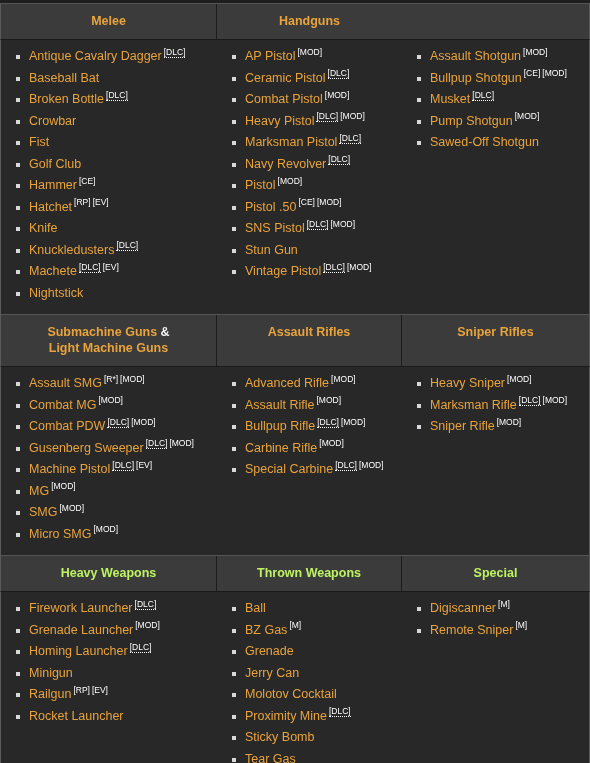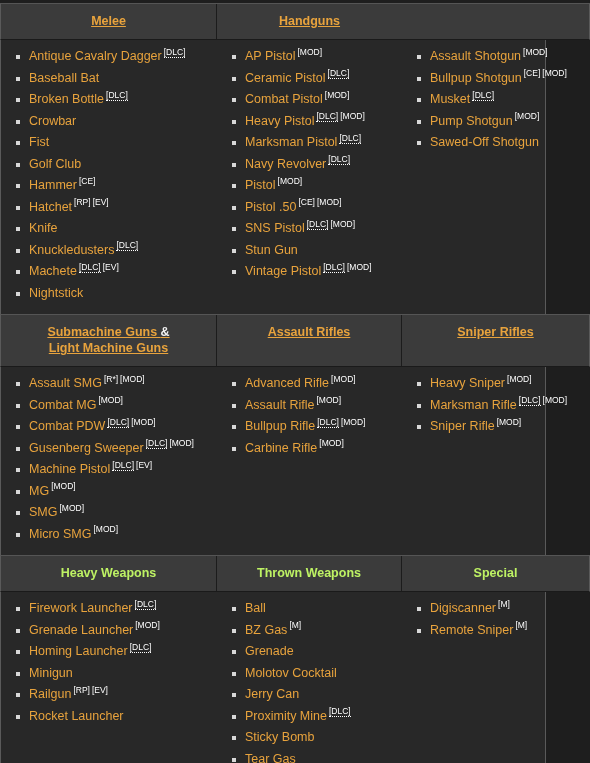--- a/index.html
+++ b/index.html
@@ -28,31 +28,31 @@
   }
   .hdr-cell {
     text-align: center;
     padding: 9px 4px 10px 4px;
     font-size: 12.5px;
     font-weight: bold;
     line-height: 16px;
     border-right: 1px solid #1c1c1c;
   }
   .hdr-cell:last-child { border-right: none; }
-  .hdr-cell.gold { color: #e8a33d; text-decoration: underline; }
+  .hdr-cell.gold { color: #e8a33d; }
   .hdr-cell.white { color: #bef264; }
   .hdr-cell .amp { color: #f2f2f2; }
 
   .col-a { width: 216px; flex: 0 0 216px; }
   .col-b { width: 185px; flex: 0 0 185px; }
   .col-c { width: 187px; flex: 0 0 187px; }
 
   .body-row {
     display: flex;
-    width: 546px;
+    width: 590px;
     background: #282828;
     border-left: 1px solid #5a5a5a;
     border-right: 1px solid #5a5a5a;
   }
   .body-cell {
     padding: 6px 4px 10px 0;
     vertical-align: top;
   }
   ul.wlist {
     list-style: none;
@@ -163,20 +163,21 @@
             <li><span class="wname">SMG</span><span class="tag">[MOD]</span></li>
             <li><span class="wname">Micro SMG</span><span class="tag">[MOD]</span></li>
           </ul>
         </div>
         <div class="body-cell col-b">
           <ul class="wlist">
             <li><span class="wname">Advanced Rifle</span><span class="tag">[MOD]</span></li>
             <li><span class="wname">Assault Rifle</span><span class="tag">[MOD]</span></li>
             <li><span class="wname">Bullpup Rifle</span><span class="tag dlc">[DLC]</span><span class="tag">[MOD]</span></li>
             <li><span class="wname">Carbine Rifle</span><span class="tag">[MOD]</span></li>
+            <li><span class="wname">Special Carbine</span><span class="tag dlc">[DLC]</span><span class="tag">[MOD]</span></li>
           </ul>
         </div>
         <div class="body-cell col-c">
           <ul class="wlist">
             <li><span class="wname">Heavy Sniper</span><span class="tag">[MOD]</span></li>
             <li><span class="wname">Marksman Rifle</span><span class="tag dlc">[DLC]</span><span class="tag">[MOD]</span></li>
             <li><span class="wname">Sniper Rifle</span><span class="tag">[MOD]</span></li>
           </ul>
         </div>
       </div>
@@ -194,22 +195,22 @@
             <li><span class="wname">Minigun</span></li>
             <li><span class="wname">Railgun</span><span class="tag">[RP]</span><span class="tag">[EV]</span></li>
             <li><span class="wname">Rocket Launcher</span></li>
           </ul>
         </div>
         <div class="body-cell col-b">
           <ul class="wlist">
             <li><span class="wname">Ball</span></li>
             <li><span class="wname">BZ Gas</span><span class="tag">[M]</span></li>
             <li><span class="wname">Grenade</span></li>
+            <li><span class="wname">Jerry Can</span></li>
             <li><span class="wname">Molotov Cocktail</span></li>
-            <li><span class="wname">Jerry Can</span></li>
             <li><span class="wname">Proximity Mine</span><span class="tag dlc">[DLC]</span></li>
             <li><span class="wname">Sticky Bomb</span></li>
             <li><span class="wname">Tear Gas</span></li>
           </ul>
         </div>
         <div class="body-cell col-c">
           <ul class="wlist">
             <li><span class="wname">Digiscanner</span><span class="tag">[M]</span></li>
             <li><span class="wname">Remote Sniper</span><span class="tag">[M]</span></li>
           </ul>

